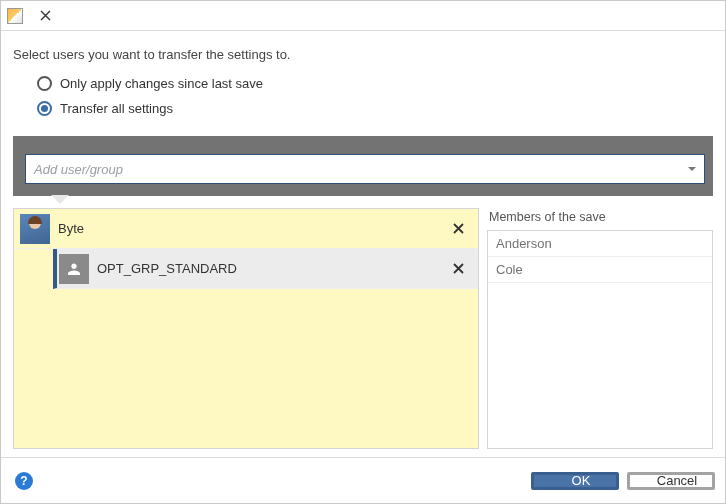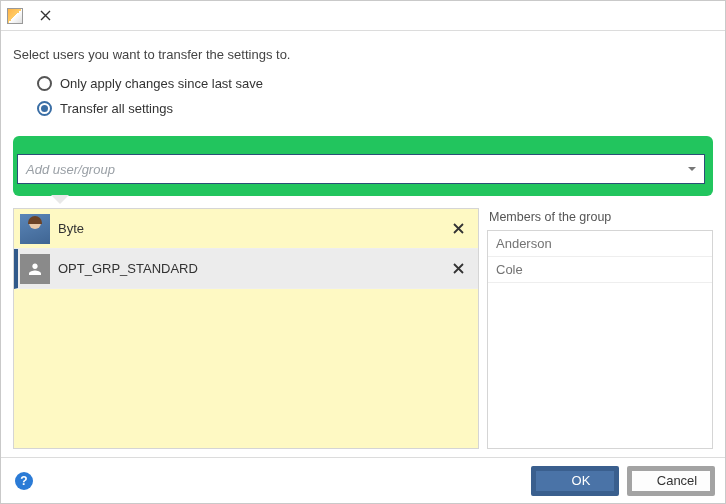--- a/index.html
+++ b/index.html
@@ -73,25 +73,24 @@
     display: flex; align-items: center; justify-content: center;
     flex-shrink: 0;
   }
   .radio.unchecked { border-color: #555; }
   .radio .dot {
     width: 7px; height: 7px;
     background: #3a6ea5;
     border-radius: 50%;
   }
   .combo-wrap {
-    background: #22c55e;
-    padding: 18px 8px 12px 4px;
+    background: #737373;
+    padding: 18px 8px 12px 12px;
     margin-top: 10px;
     position: relative;
-    border-radius: 6px;
   }
   .combo {
     height: 30px;
     border: 1px solid #2b4f76;
     background: #fff;
     display: flex;
     align-items: center;
     padding: 0 8px;
     position: relative;
   }
@@ -146,20 +145,21 @@
   .item {
     display: flex;
     align-items: center;
     height: 40px;
     padding: 0 8px 0 0;
     border-bottom: 1px solid #eee;
   }
   .item.selected {
     background: #ececec;
     border-left: 4px solid #31598a;
+    margin-left: 39px;
   }
   .item .avatar {
     width: 30px; height: 30px;
     margin: 0 8px 0 6px;
     flex-shrink: 0;
   }
   .item.selected .avatar { margin-left: 2px; }
   .avatar.person {
     background: linear-gradient(160deg, #5b86b8 0%, #3f6593 100%);
     position: relative;
@@ -217,22 +217,22 @@
     color: #fff;
     font-weight: bold;
     font-size: 12px;
     display: flex; align-items: center; justify-content: center;
     margin-left: 4px;
     cursor: pointer;
   }
   .spacer { flex: 1; }
   .btn {
     min-width: 88px;
-    height: 30px;
-    border: 5px solid #a3a3a3;
+    height: 18px;
+    border: 3px solid #a3a3a3;
     background: #fdfdfd;
     display: flex; align-items: center; justify-content: center;
     cursor: pointer;
     font-size: 13px;
     color: #333;
     border-radius: 2px;
     padding-left: 12px;
   }
   .btn.primary {
     background: #4a73a7;
@@ -302,21 +302,21 @@
           <div class="remove">
             <svg width="11" height="11" viewBox="0 0 11 11">
               <path d="M1 1 L10 10 M10 1 L1 10" stroke="#333" stroke-width="1.8" fill="none"></path>
             </svg>
           </div>
         </div>
 
       </div>
 
       <div class="right-panel">
-        <div class="right-head">Members of the group</div>
+        <div class="right-head">Members of the save</div>
         <div class="right-list">
           <div class="member-row">Anderson</div>
           <div class="member-row">Cole</div>
         </div>
       </div>
     </div>
 
   </div>
 
   <div class="footer">

